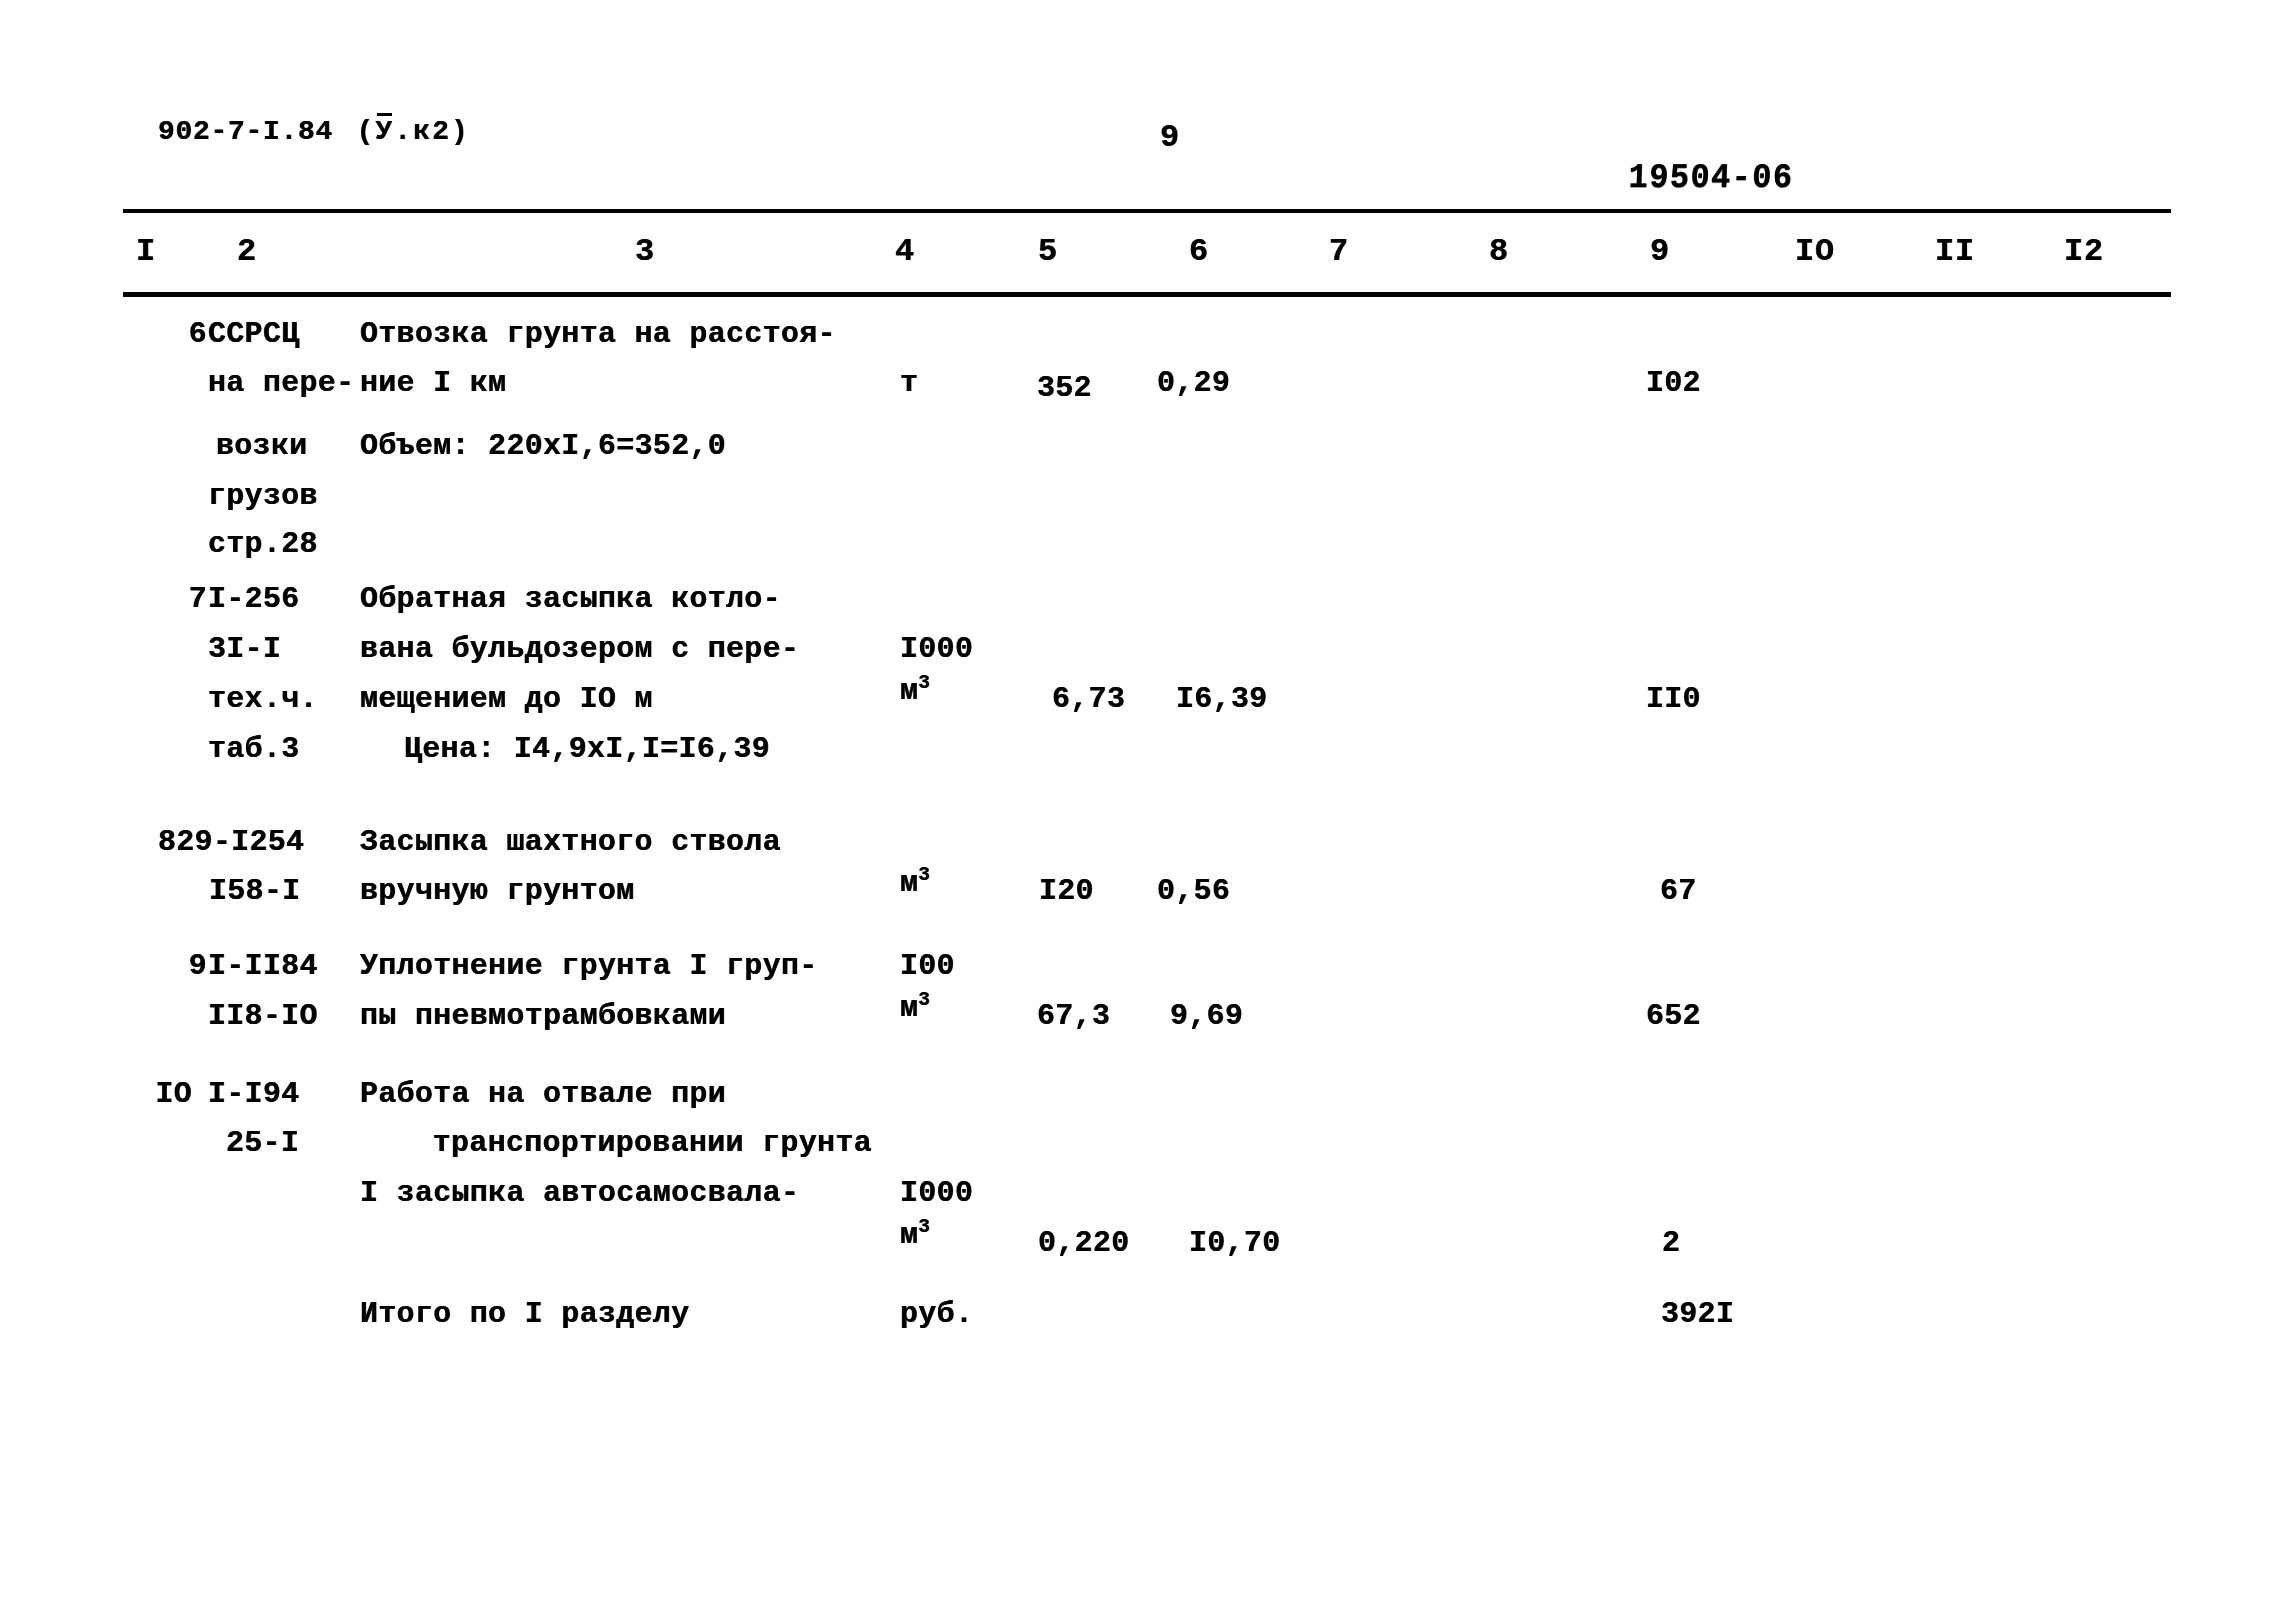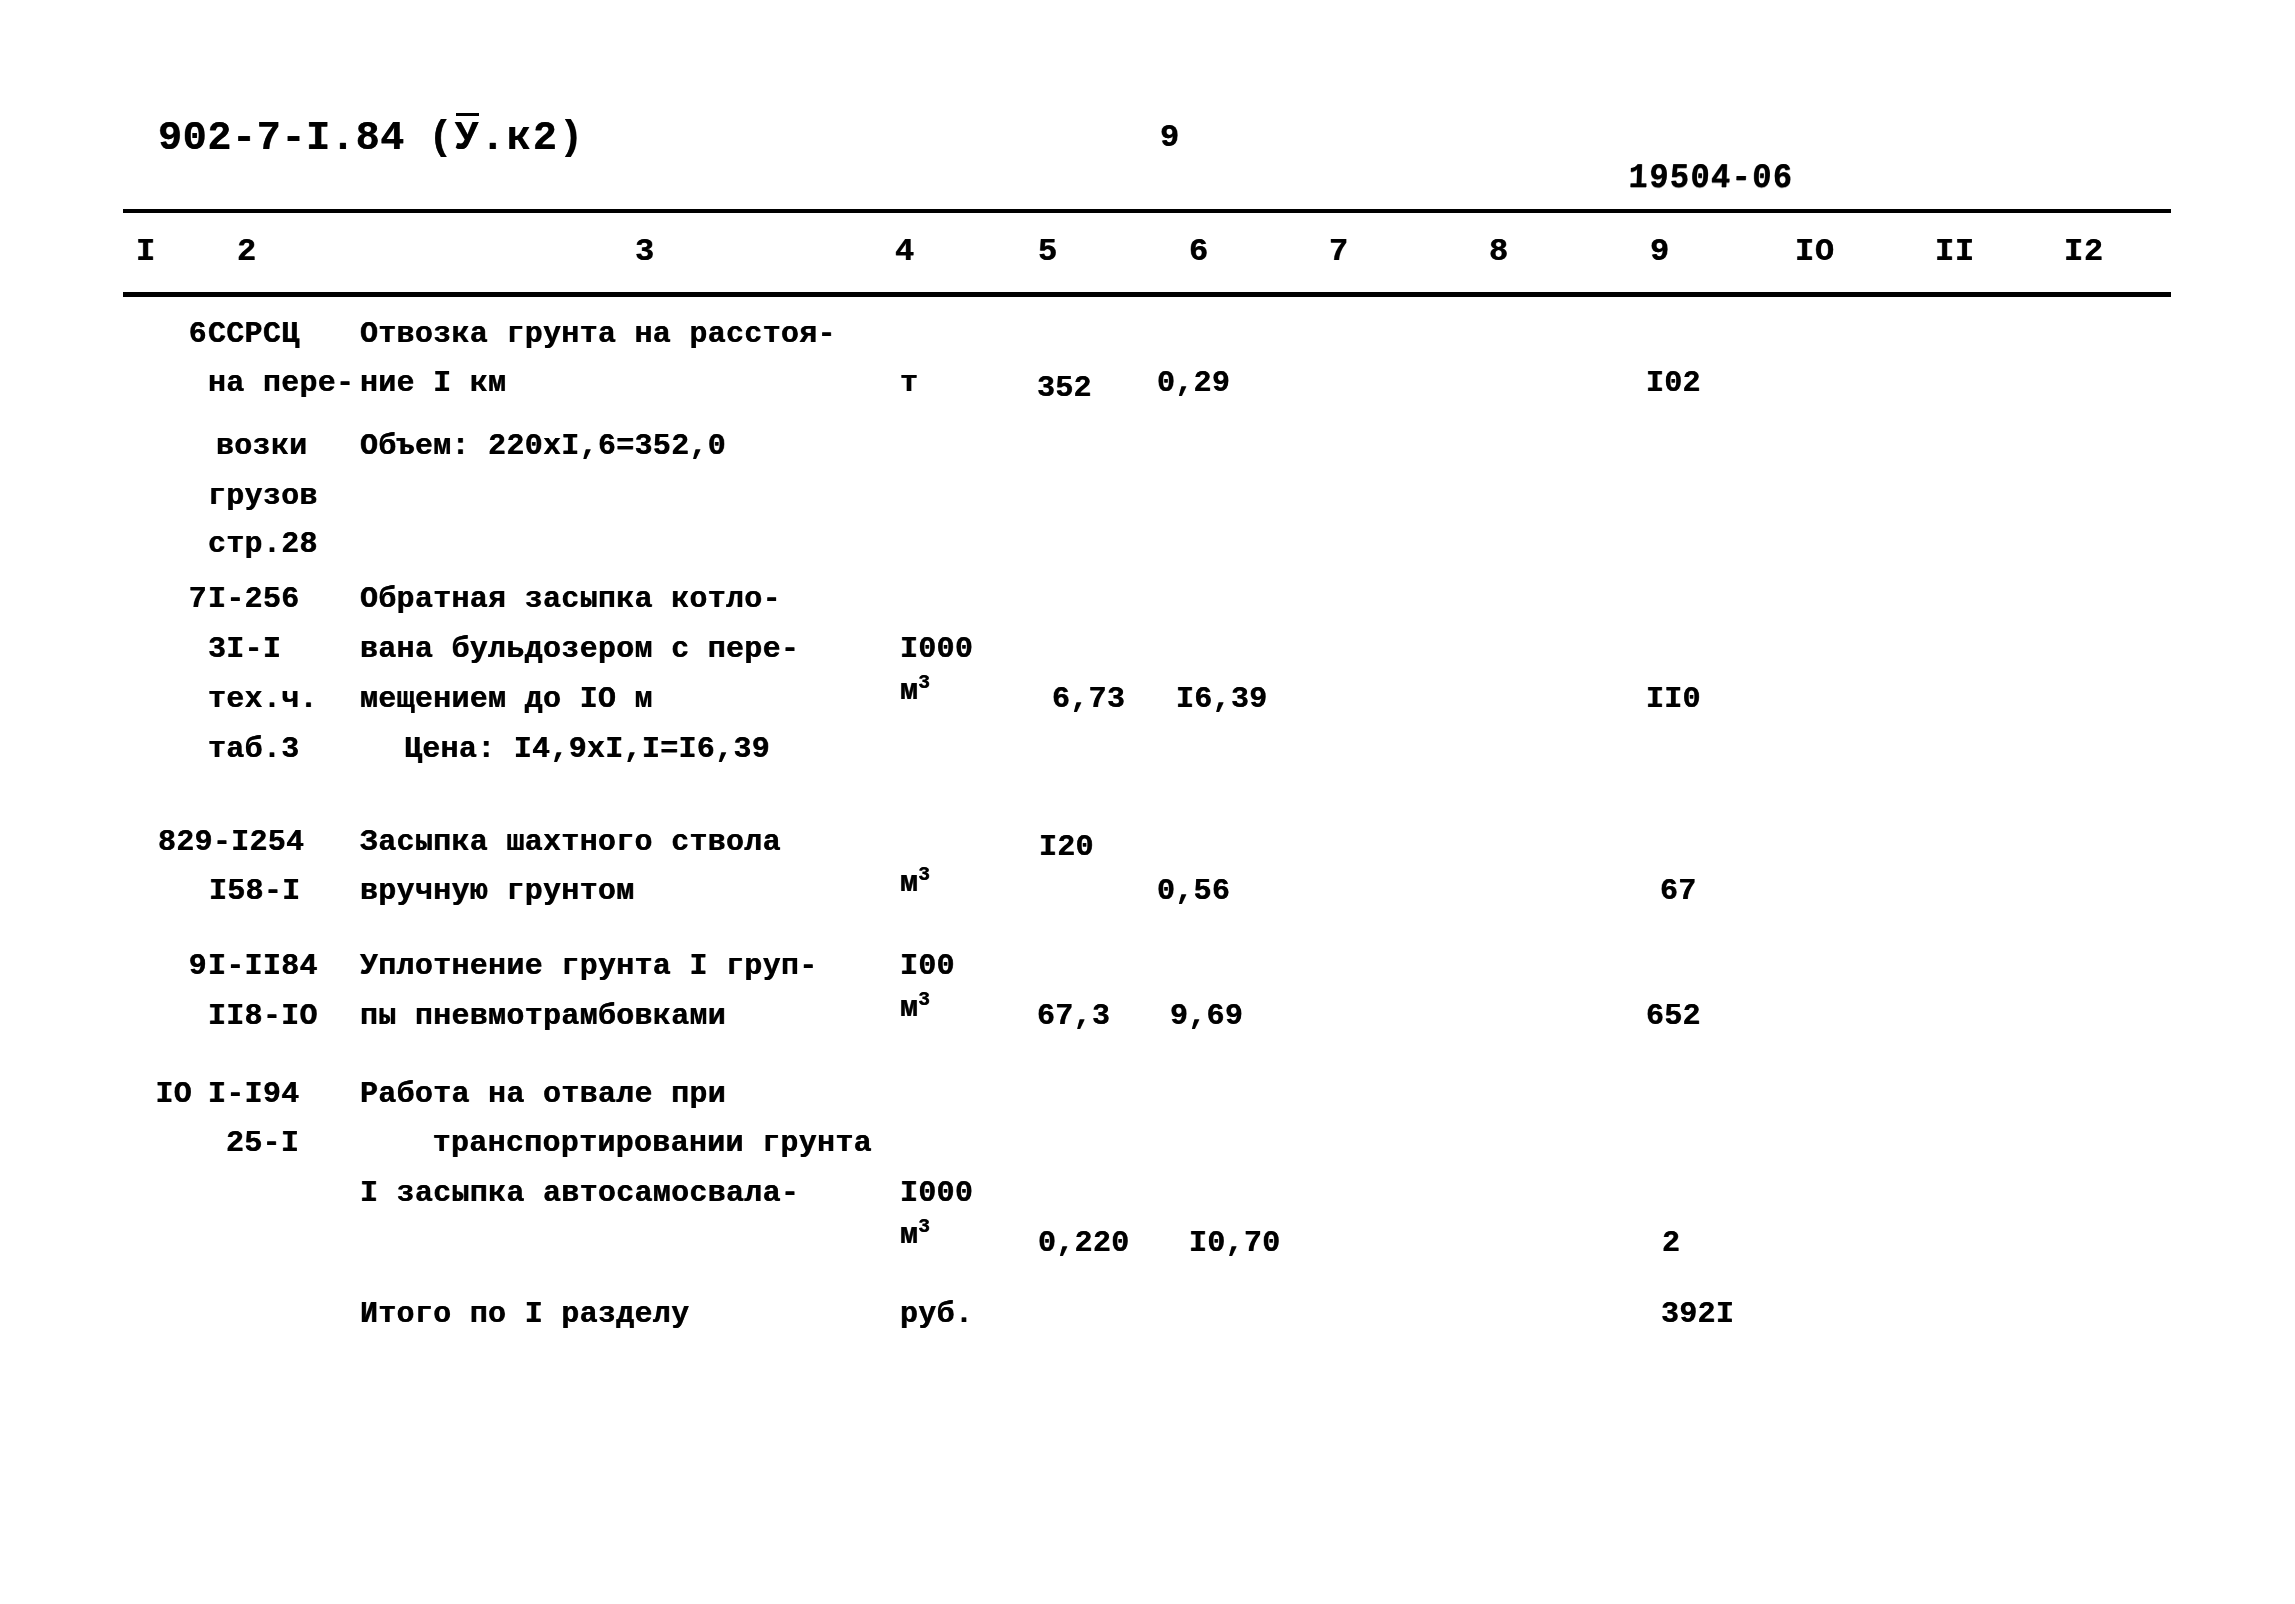--- a/index.html
+++ b/index.html
@@ -19,21 +19,21 @@
   .page {
     position: absolute;
     inset: 0;
   }
 
   
   .doc-code {
     position: absolute;
     left: 158px;
     top: 116px;
-    font-size: 40px;
+    font-size: 28px;
     font-weight: 700;
     letter-spacing: 0.7px;
     white-space: nowrap;
   }
   .doc-code .paren {
     margin-left: 23.5px;
     letter-spacing: 2.1px;
   }
   .ubar {
     position: relative;
@@ -184,21 +184,21 @@
   <div class="cell inked" style="left:1176px; top:674px;">I6,39</div>
   <div class="cell inked" style="left:1646px; top:674px;">II0</div>
 
   <div class="cell c2 inked" style="left:158px; top:817px;">829-I254</div>
   <div class="cell c2 inked" style="left:209px; top:866px;">I58-I</div>
 
   <div class="cell c3 inked" style="top:817px;">Засыпка шахтного ствола</div>
   <div class="cell c3 inked" style="top:866px;">вручную грунтом</div>
 
   <div class="cell c4 inked" style="top:858px;">м<sup class="cube">3</sup></div>
-  <div class="cell inked" style="left:1039px; top:822px;">I20</div>
+  <div class="cell inked" style="left:1039px; top:866px;">I20</div>
   <div class="cell inked" style="left:1157px; top:866px;">0,56</div>
   <div class="cell inked" style="left:1660px; top:866px;">67</div>
 
   <div class="cell c1 inked" style="left:131px; top:941px;"><span>9</span></div>
   <div class="cell c2 inked" style="left:208px; top:941px;">I-II84</div>
   <div class="cell c2 inked" style="left:208px; top:991px;">II8-IO</div>
 
   <div class="cell c3 inked" style="top:941px;">Уплотнение грунта I груп-</div>
   <div class="cell c3 inked" style="top:991px;">пы пневмотрамбовками</div>
 

